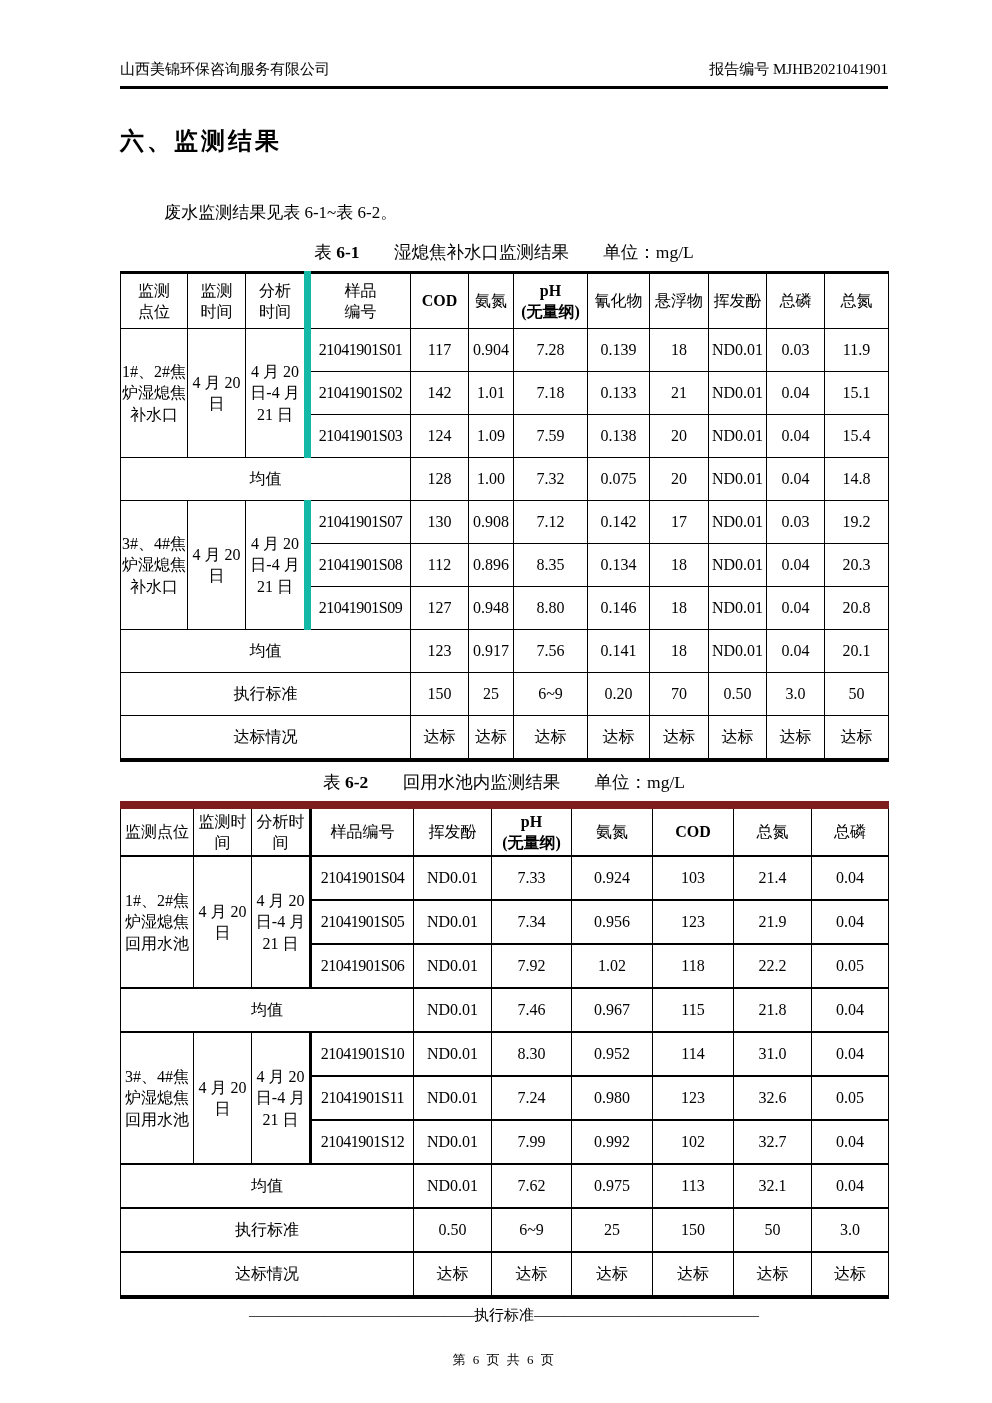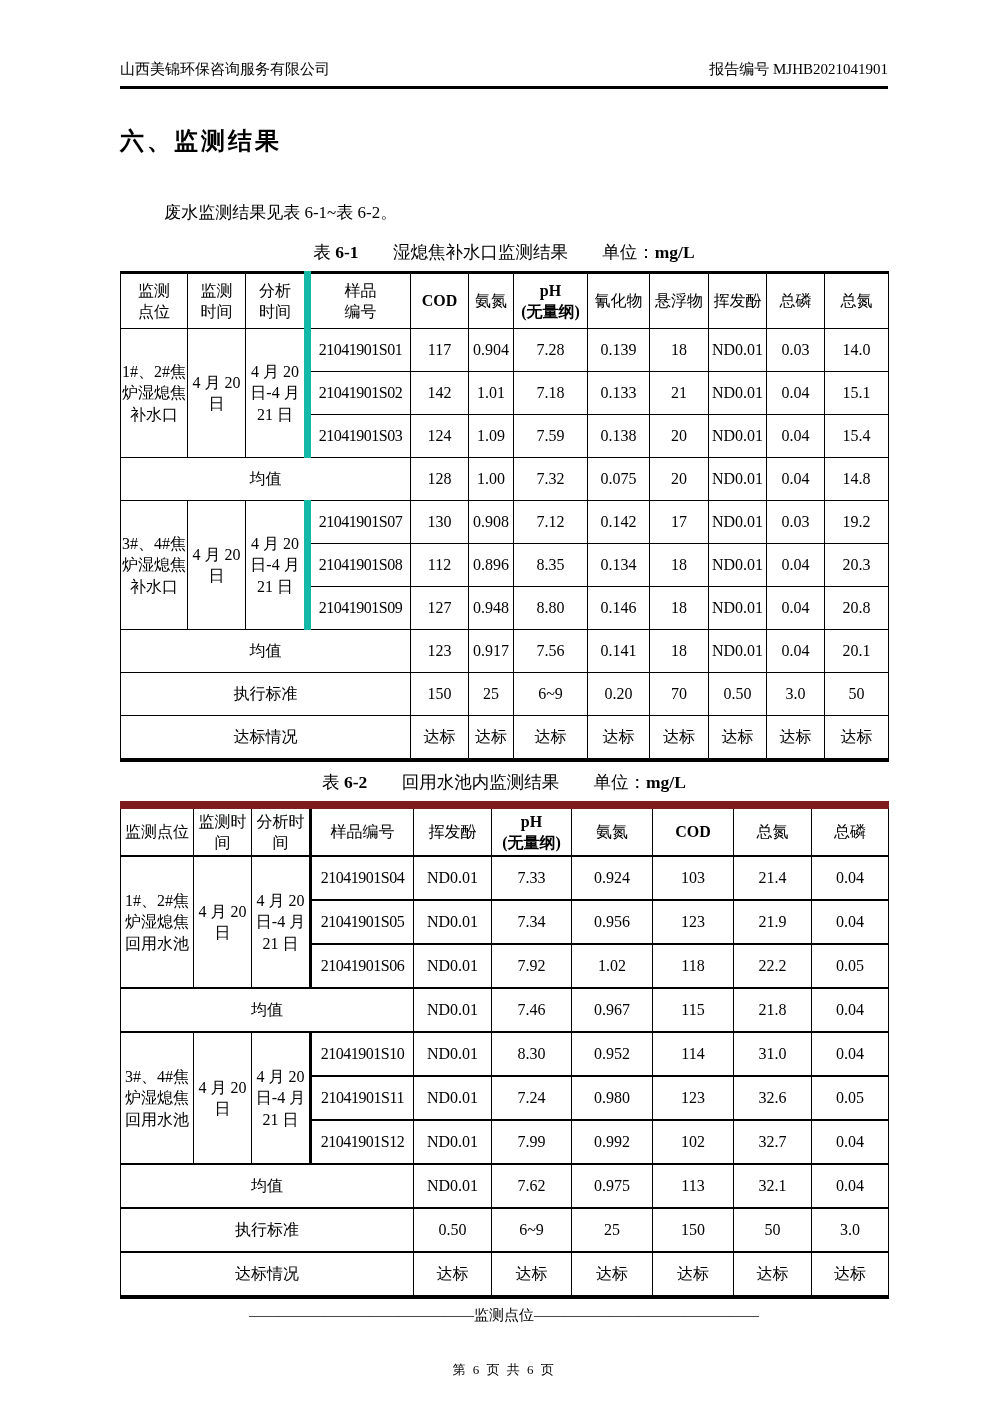--- a/index.html
+++ b/index.html
@@ -9,21 +9,21 @@
     box-sizing:border-box; padding:60px 104px 0 120px; overflow:hidden;
   }
   .doc-header { display:flex; justify-content:space-between; align-items:flex-end; font-size:15px; }
   .header-rule { border-top:3px solid #000; margin-top:7px; }
   .section-title { font-size:24px; font-weight:bold; letter-spacing:3px; margin:36px 0 0 0; }
   .intro { font-size:17px; margin:44px 0 0 0; text-indent:2.6em; }
 
   .caption { text-align:center; font-size:17.5px; margin:16px 0 7px 0; }
   .caption .cap-num { font-weight:bold; margin-right:30px; }
   .caption .cap-title { margin-right:30px;text-align:right; }
-  .caption .cap-unit-val { font-weight:bold; }
+  .caption .cap-unit-val { font-weight:normal; }
 
   table.t { border-collapse:collapse; table-layout:fixed; width:768px; text-align:center; }
   table.t th, table.t td {
     border:1px solid #000; padding:1px 1px; vertical-align:middle;
     font-size:16px; font-weight:normal; line-height:1.32; overflow:hidden; word-break:break-all;
   }
   table.t thead th { white-space:pre-line; }
   .latin-bold { font-weight:bold !important; }
 
   table.t1 { border-top:3px solid #000; border-bottom:4px solid #000; }
@@ -32,21 +32,21 @@
   table.t1 .thick-l { border-left:7px solid #14b8a6; }
 
   table.t2 { border-top:8px solid #7f1d1d; border-bottom:4px solid #000; }
   table.t2 th, table.t2 td { border-width:2px 1px; }
   table.t2 thead th { height:44px; }
   table.t2 tbody td { height:40px; }
   table.t2 .thick-l { border-left:3px solid #000; }
 
   .sample-cell { font-size:16px; letter-spacing:-0.5px; }
   .blank-line { text-align:center; font-size:15px; margin-top:7px; white-space:nowrap; }
-  .page-footer { text-align:center; font-size:13px; letter-spacing:2px; margin-top:36px; }
+  .page-footer { text-align:center; font-size:13px; letter-spacing:2px; margin-top:26px; }
 </style>
 </head>
 <body>
 
 <div class="page">
 
   <div class="doc-header">
     <span>山西美锦环保咨询服务有限公司</span>
     <span>报告编号 MJHB2021041901</span>
   </div>
@@ -104,21 +104,21 @@
         <td rowspan="3">4 月 20 日</td>
         <td rowspan="3">4 月 20 日-4 月 21 日</td>
         <td class="thick-l sample-cell">21041901S01</td>
         <td>117</td>
         <td>0.904</td>
         <td>7.28</td>
         <td>0.139</td>
         <td>18</td>
         <td>ND0.01</td>
         <td>0.03</td>
-        <td>14.0</td>
+        <td>11.9</td>
       </tr>
       <tr>
         <td class="thick-l sample-cell">21041901S02</td>
         <td>142</td>
         <td>1.01</td>
         <td>7.18</td>
         <td>0.133</td>
         <td>21</td>
         <td>ND0.01</td>
         <td>0.04</td>
@@ -348,16 +348,16 @@
         <td>达标</td>
         <td>达标</td>
         <td>达标</td>
         <td>达标</td>
         <td>达标</td>
         <td>达标</td>
       </tr>
     </tbody>
   </table>
 
-  <div class="blank-line">———————————————监测点位———————————————</div>
+  <div class="blank-line">———————————————执行标准———————————————</div>
   <div class="page-footer">第 6 页 共 6 页</div>
 
 </div>
 
 </body></html>

